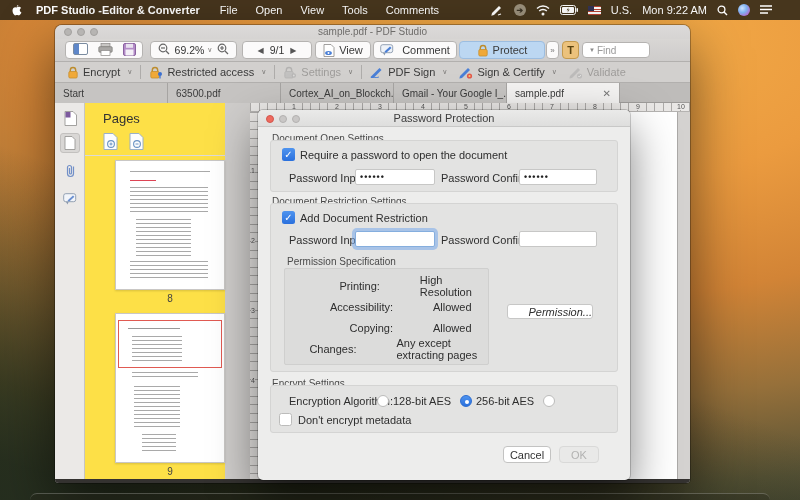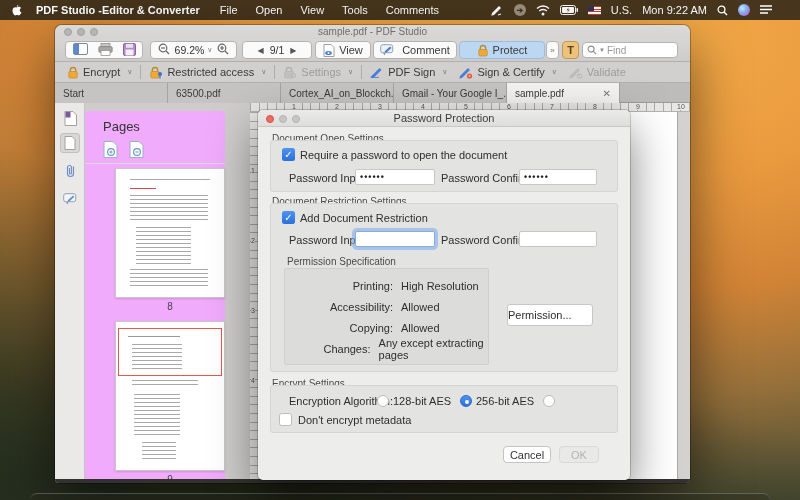--- a/index.html
+++ b/index.html
@@ -48,21 +48,21 @@
   .tbtn { position:absolute; top:2px; height:18px; background:#fbfafa;
     border:1px solid #b5b3b1; border-radius:4px; display:flex; align-items:center;
     justify-content:center; font-size:11px; color:#3a3a3a; }
   .caret { font-size:7px; color:#7c7a78; margin-left:3px; }
 
   .navarrow { font-size:8px; color:#555; }
   .pgnum { font-size:10.5px; color:#333; }
 
   .protect-on { background:#bcd7f2 !important; border-color:#9cbde0 !important; }
 
-  .findbox { position:absolute; top:3px; left:527px; width:96px; height:16px;
+  .findbox { position:absolute; top:3px; left:527px; width:68px; height:16px;
     background:#fff; border:1px solid #b5b3b1; border-radius:4px;
     display:flex; align-items:center; padding:0 4px; gap:2px; }
   .findbox input { border:none; outline:none; width:50px; font-size:10px;
     font-family:"Liberation Sans",sans-serif; color:#444; background:transparent; }
   .findbox input::placeholder { color:#9a9a9a; }
 
   .rib-item { display:flex; align-items:center; gap:4px; padding:0 6px; white-space:nowrap; }
   .rib-div { width:1px; height:14px; background:#aeacaa; margin:0 2px; }
   .grayed { color:#9e9c9a !important; }
   .grayed svg { opacity:0.45; filter:grayscale(1); }
@@ -73,21 +73,21 @@
   .tab.active { background:#f3f2f1; }
   .tab .x { margin-left:auto; color:#777; font-size:10px; }
 
   
   .content { position:absolute; top:78px; left:0; width:635px; height:376px; overflow:hidden; }
   .iconstrip { position:absolute; left:0; top:0; width:30px; height:100%;
     background:#ebe9e7; border-right:1px solid #c6c4c2; }
   .istrip-ico { position:absolute; left:5px; width:20px; height:20px; border-radius:3px;
     display:flex; align-items:center; justify-content:center; }
   .istrip-ico.sel { background:#d9d7d5; border:1px solid #c3c1bf; }
-  .pagespanel { position:absolute; left:30px; top:8px; width:140px; height:100%; background:#f0abfc; }
+  .pagespanel { position:absolute; left:30px; top:0; width:140px; height:100%; background:#fde047; }
   .panel-title { position:absolute; left:18px; top:8px; font-size:13px; color:#333; }
   .panel-divider { position:absolute; left:0; right:0; top:52px; height:1px; background:#dcdad8; }
   .thumb { position:absolute; left:30px; width:110px; background:#fff;
     border:1px solid #c9c7c5; box-shadow:0 1px 2px rgba(0,0,0,0.15); overflow:hidden; }
   .thumb-lines { position:absolute; background:repeating-linear-gradient(to bottom,#a9a9a9 0 1px,transparent 1px 4px); }
   .redline { position:absolute; height:1px; background:#d45; }
   .thumb-num { position:absolute; left:30px; width:110px; text-align:center; font-size:10px; color:#444; }
   .redrect { position:absolute; left:2px; right:2px; border:1.5px solid #e05a52; }
 
   .docarea { position:absolute; left:195px; top:0; width:440px; height:100%; background:#d4d2d0; }
@@ -121,25 +121,25 @@
     text-align:center; line-height:13px; }
   .cb.off { background:#fff; border:1px solid #bcbcbb; }
   .cb-label { position:absolute; font-size:11px; color:#2e2e2e; }
   .fld-label { position:absolute; font-size:11px; color:#2e2e2e; }
   .fld { position:absolute; height:16px; background:#fff; border:1px solid #c7c7c6;
     border-radius:2px; font-size:9px; letter-spacing:1px; color:#222;
     display:flex; align-items:center; padding:0 4px; font-weight:bold; }
   .fld.focused { border-color:#85aede; box-shadow:0 0 0 3px rgba(120,170,235,0.55); }
 
   .permbox { position:absolute; background:#dcdcdb; border:1px solid #cfcfce; border-radius:2px; }
-  .permrow { display:flex; height:21px; align-items:center; font-size:11px; }
+  .permrow { display:flex; height:21px; align-items:center; font-size:11px;gap:32px; }
   .permrow .k { width:108px; text-align:right; color:#2e2e2e; }
   .permrow .v { margin-left:8px; color:#2e2e2e; }
-  .permbtn { position:absolute; width:86px; height:22px; background:#fff; border:1px solid #c7c7c6;
-    border-radius:3px; font-size:11px; color:#2e2e2e; display:flex; align-items:center; justify-content:flex-start; }
+  .permbtn { position:absolute; width:86px; height:15px; background:#fff; border:1px solid #c7c7c6;
+    border-radius:3px; font-size:11px; color:#2e2e2e; display:flex; align-items:center; justify-content:flex-end;font-style:italic; }
 
   .radio { position:absolute; width:12px; height:12px; border-radius:50%;
     background:#fff; border:1px solid #bcbcbb; }
   .radio.sel { background:linear-gradient(#4f94ef,#2a70dd); border-color:#2a6cd2; }
   .radio.sel::after { content:""; position:absolute; left:3.5px; top:3.5px; width:4px; height:4px; border-radius:50%; background:#fff; }
   .radio-label { position:absolute; font-size:11px; color:#2e2e2e; }
 
   .dlg-btn { position:absolute; height:17px; border-radius:4px; font-size:11px;
     display:flex; align-items:center; justify-content:center; }
   .btn-cancel { width:48px; background:#fff; border:1px solid #c3c3c2; color:#333; }

